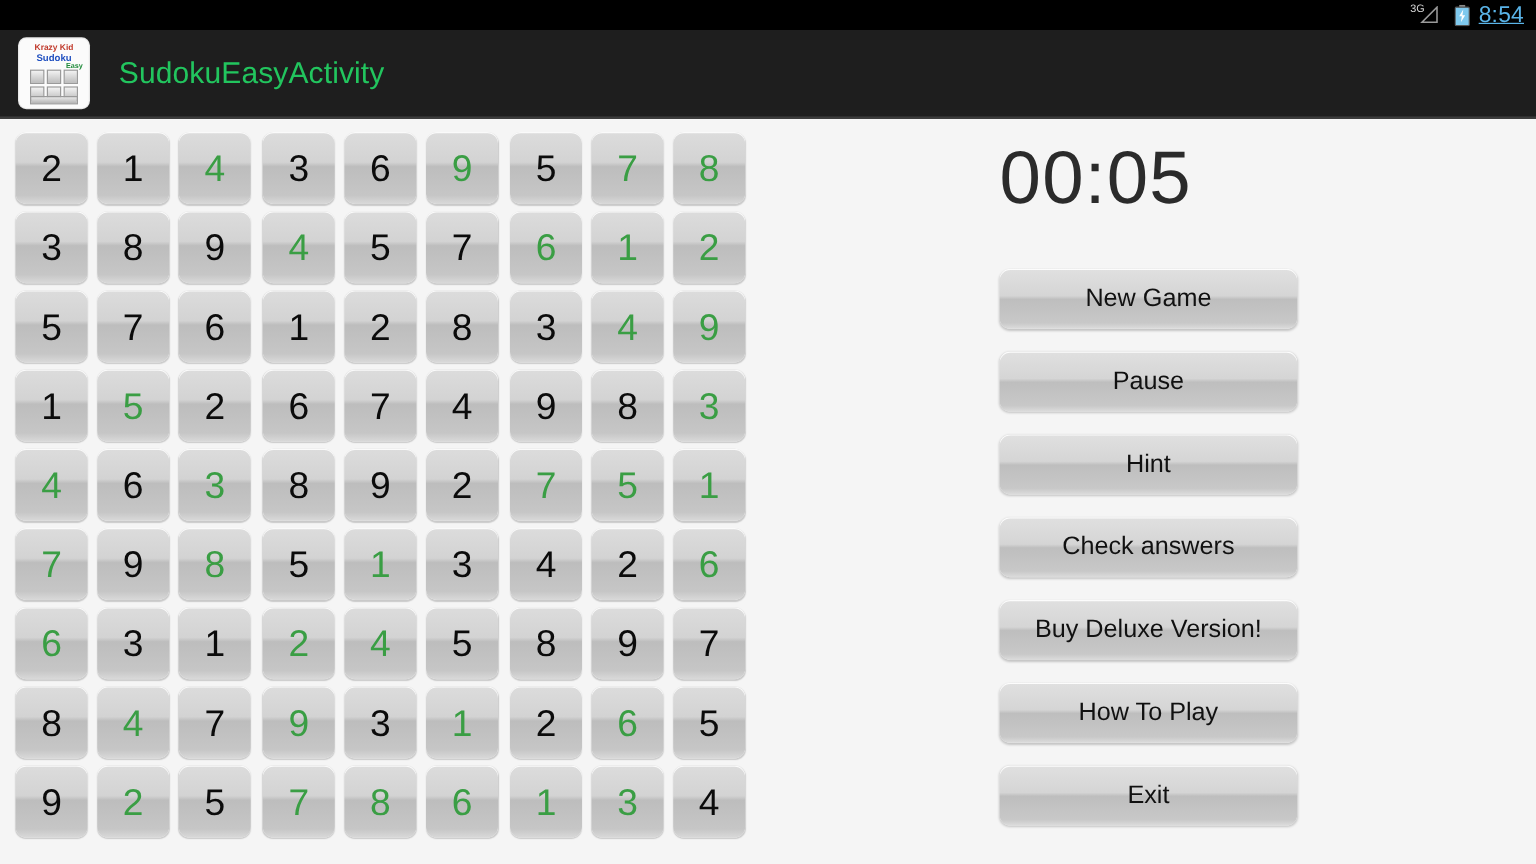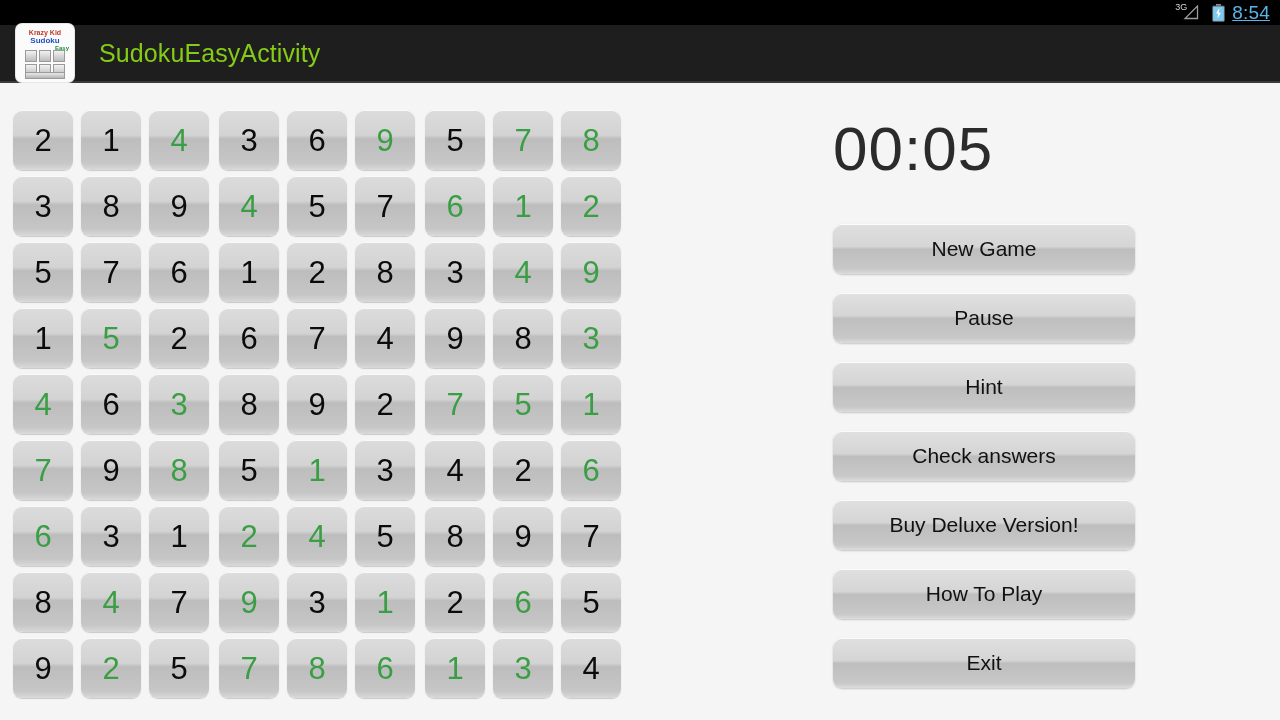--- a/index.html
+++ b/index.html
@@ -68,21 +68,21 @@
     letter-spacing: 0.2px;
     font-family: "Liberation Sans", sans-serif;
     text-decoration: underline;
   }
 
   
   #action-bar {
     position: absolute;
     top: 25px; left: 0;
     width: 1280px;
-    height: 58px;
+    height: 74px;
     background: #1e1e1e;
     border-bottom: 2px solid #3b3b3b;
     box-sizing: border-box;
     display: flex;
     align-items: center;
   }
   #app-icon {
     width: 58px;
     height: 58px;
     margin-left: 16px;
@@ -136,21 +136,21 @@
   }
   #app-icon .ic-bar {
     position: absolute;
     left: 9px; bottom: 3px;
     width: 40px; height: 7px;
     background: linear-gradient(180deg,#e8e8e8 0%, #b5b5b5 100%);
     border: 1px solid #9a9a9a;
     box-sizing: border-box;
   }
   #app-title {
-    color: #84cc16;
+    color: #22c55e;
     font-size: 25px;
     margin-left: 25px;
     letter-spacing: 0.1px;
   }
 
   
   #board {
     position: absolute;
     left: 13px;
     top: 110px;
@@ -209,21 +209,21 @@
     margin-bottom: 0;
     user-select: none;
   }
   #button-list {
     margin-top: 44px;
     display: flex;
     flex-direction: column;
     gap: 19px;
   }
   .action-button {
-    width: 302px;
+    width: 248px;
     height: 50px;
     border-radius: 9px;
     background: linear-gradient(180deg,
         #e0e0e0 0%,
         #d5d5d5 45%,
         #bebebe 51%,
         #c8c8c8 90%,
         #dcdcdc 100%);
     box-shadow: inset 0 1px 0 rgba(255,255,255,0.9),
                 0 1px 2px rgba(0,0,0,0.2);

